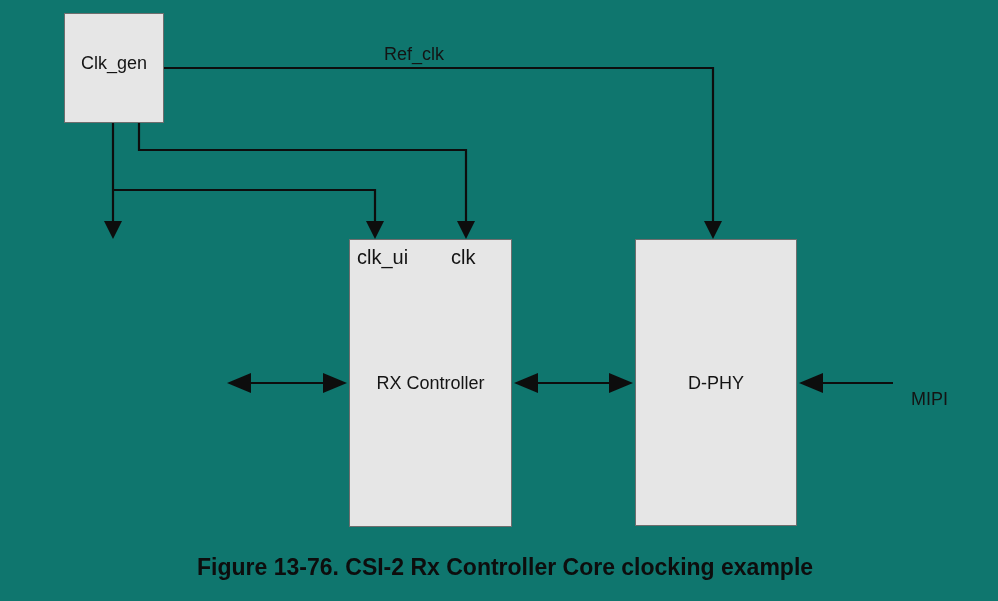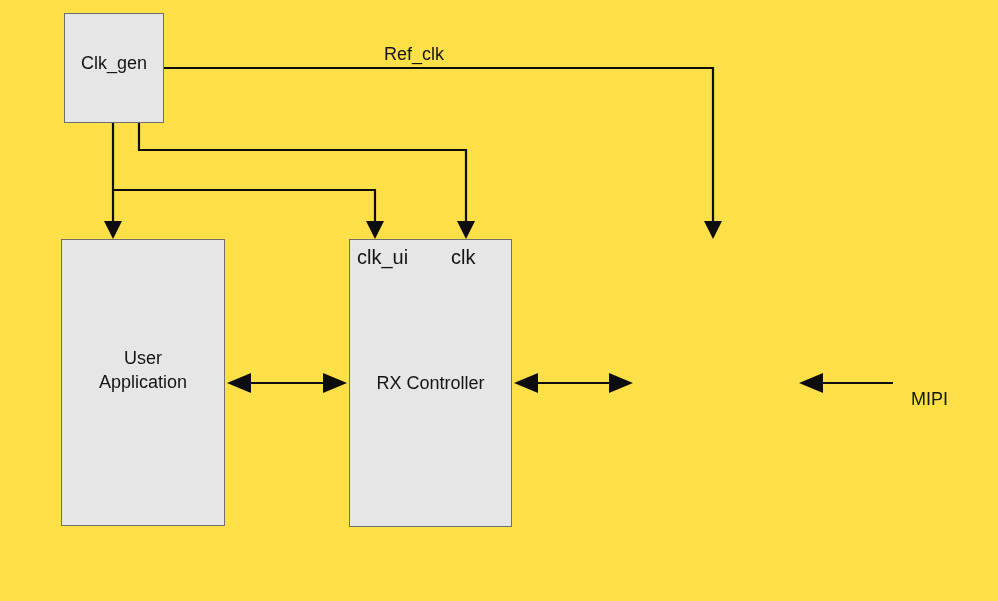--- a/index.html
+++ b/index.html
@@ -1,17 +1,17 @@
 <!DOCTYPE html>
 <html><head>
 <meta charset="utf-8">
 <style>
   html,body { margin:0; padding:0; background:#ffffff; }
   .stage {
-    position:relative; width:998px; height:601px; background:#fde047;
+    position:relative; width:998px; height:601px; background:#0f766e;
     font-family:"Liberation Sans", sans-serif; color:#111111; overflow:hidden;
   }
   .wires { position:absolute; left:0; top:0; width:998px; height:601px; }
   .box {
     position:absolute; background:#e6e6e6; border:1.5px solid #6e6e6e;
     box-sizing:border-box; display:flex; align-items:center; justify-content:center;
   }
   .box-label {
     font-size:18px; line-height:24px; text-align:center; color:#141414;
     white-space:normal;
@@ -63,31 +63,32 @@
       <polygon points="633,383 609,373 609,393"></polygon>
 
       <polygon points="799,383 823,373 823,393"></polygon>
     </g>
   </svg>
 
   <div class="box" id="clk-gen-box">
     <div class="box-label">Clk_gen</div>
   </div>
 
-  <div class="box" id="user-app-box">
-    <div class="box-label">User Application</div>
-  </div>
 
   <div class="box" id="rx-ctrl-box">
     <div class="box-label">RX Controller</div>
   </div>
 
+  <div class="box" id="d-phy-box">
+    <div class="box-label">D-PHY</div>
+  </div>
 
   <div class="port-label" style="left:357px; top:246px;">clk_ui</div>
 
   <div class="port-label" style="left:451px; top:246px;">clk</div>
 
   <div class="lbl" style="left:352px; top:44px;margin-left:32px;">Ref_clk</div>
 
   <div class="lbl" style="left:911px; top:389px;">MIPI</div>
 
+  <div class="caption">Figure 13-76. CSI-2 Rx Controller Core clocking example</div>
 
 </div>
 
 </body></html>

